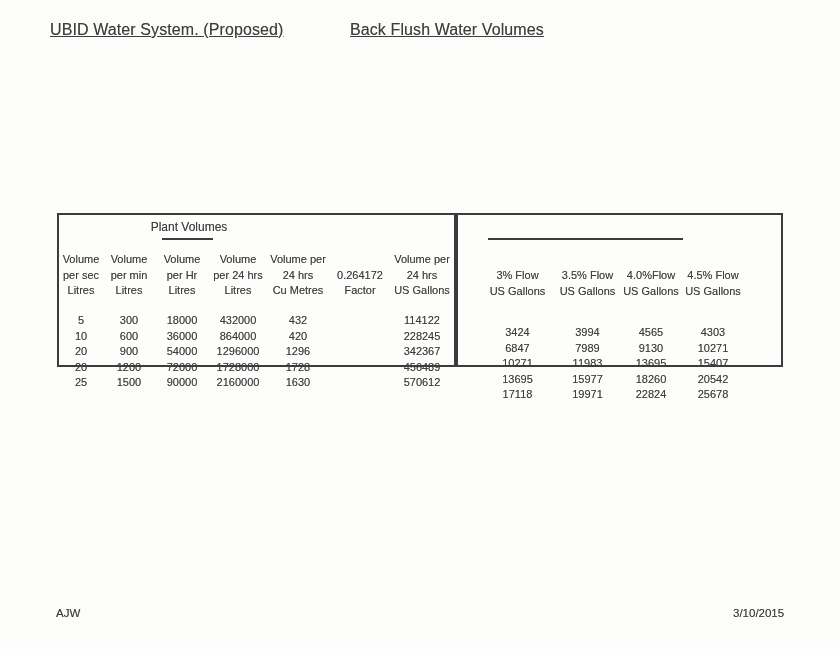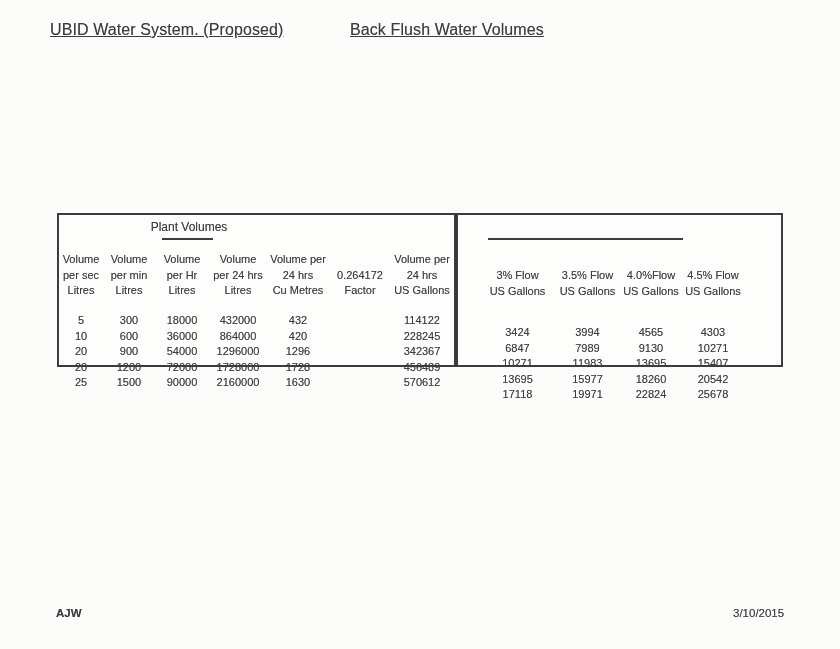--- a/index.html
+++ b/index.html
@@ -11,21 +11,21 @@
   .page{
     position:relative;width:840px;height:649px;overflow:hidden;
     background:#fcfcfa;
     color:#3d3d3d;
     text-shadow:0 0 0.6px rgba(70,70,70,0.55); 
   }
   .hdr{position:absolute;top:21px;font-size:16px;letter-spacing:0.1px;text-decoration:underline;}
   .hdr-left{left:50px;}
   .hdr-center{left:350px;}
   .ftr{position:absolute;top:607px;font-size:11.5px;}
-  .ftr-left{left:56px;font-weight:bold;}
+  .ftr-left{left:56px;}
   .ftr-right{left:733px;}
 
   .table-box{
     position:absolute;left:57px;top:213px;width:726px;height:154px;
     border:2px solid #3c3c3c;box-sizing:border-box;
     background:#fdfdfb;
   }
   .divider{
     position:absolute;left:395px;top:0;bottom:0;width:4px;
     border-left:2px solid #3c3c3c;border-right:2px solid #3c3c3c;

